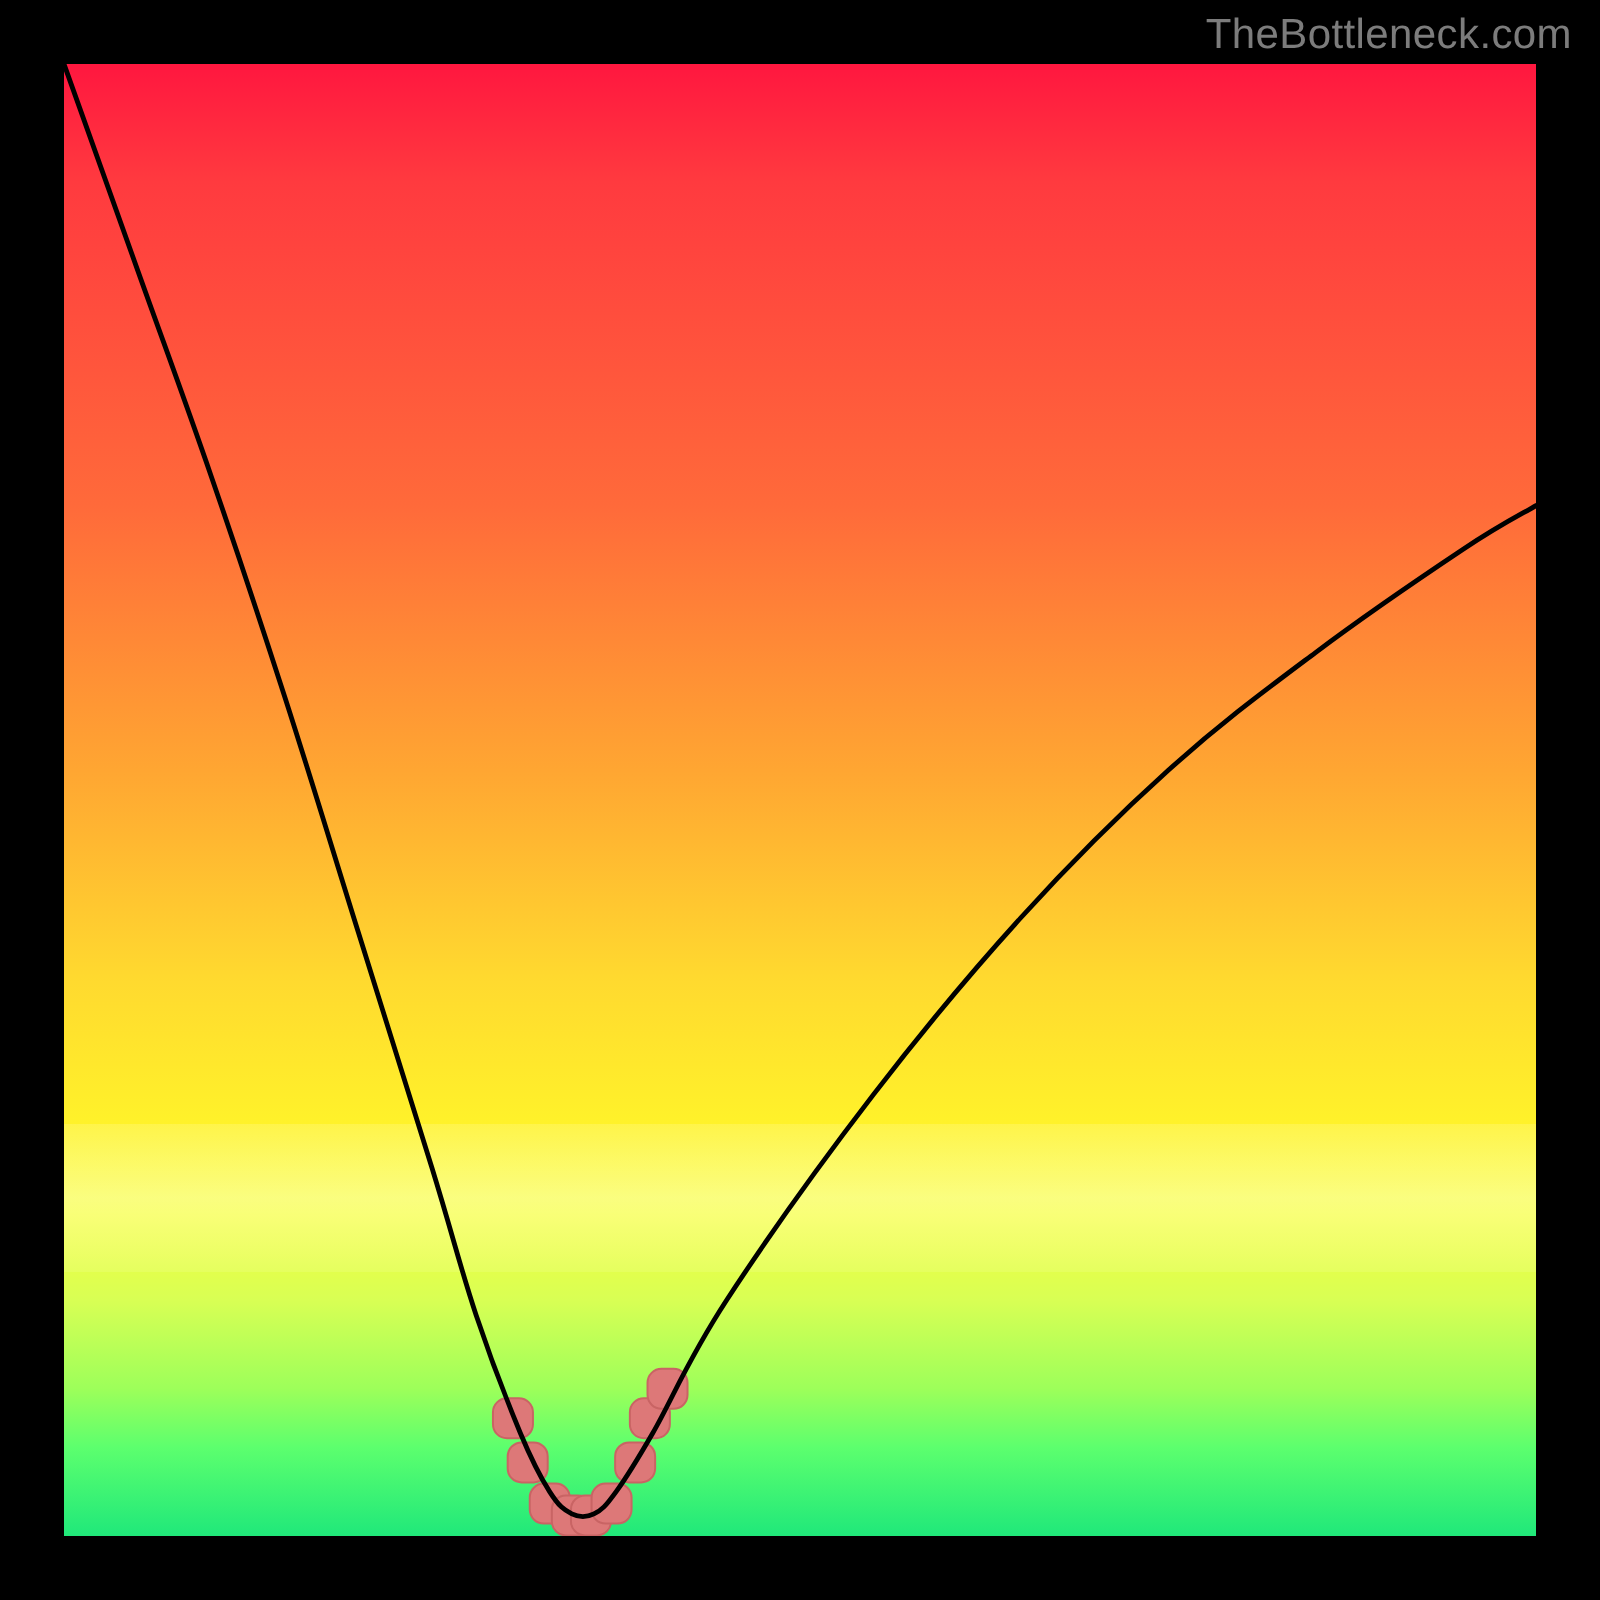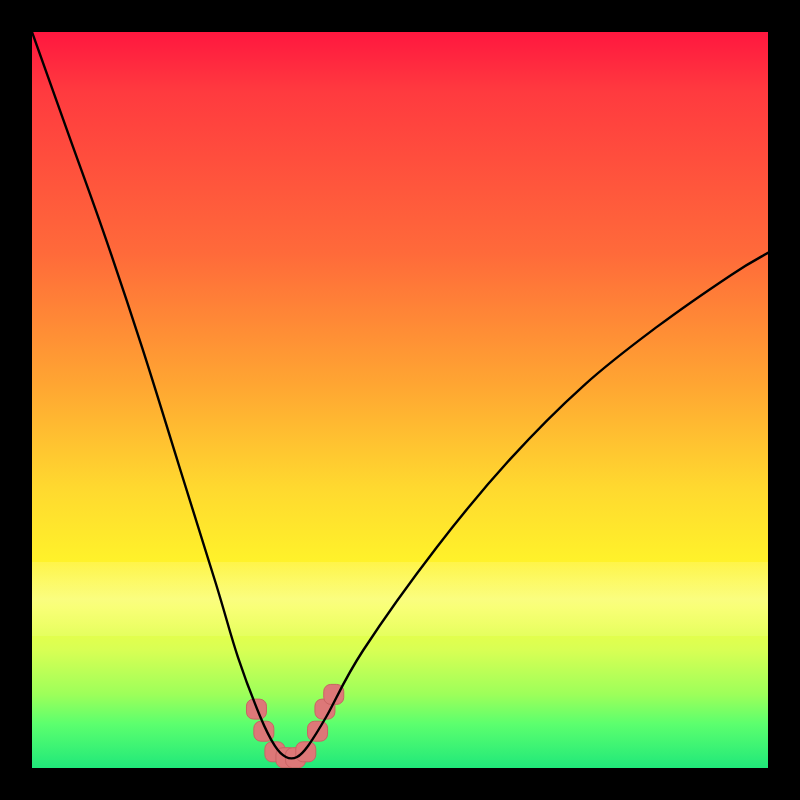--- a/index.html
+++ b/index.html
@@ -84,13 +84,14 @@
           <rect x="253.49" y="715.70" width="20" height="20" rx="7" ry="7" fill="#dd7878" stroke="#c96464" stroke-width="1"></rect>
           <rect x="263.79" y="709.81" width="20" height="20" rx="7" ry="7" fill="#dd7878" stroke="#c96464" stroke-width="1"></rect>
           <rect x="275.57" y="689.20" width="20" height="20" rx="7" ry="7" fill="#dd7878" stroke="#c96464" stroke-width="1"></rect>
           <rect x="282.93" y="667.12" width="20" height="20" rx="7" ry="7" fill="#dd7878" stroke="#c96464" stroke-width="1"></rect>
           <rect x="291.76" y="652.40" width="20" height="20" rx="7" ry="7" fill="#dd7878" stroke="#c96464" stroke-width="1"></rect>
         </g>
       <path id="curve-path" fill="none" stroke-width="2.4" stroke-linecap="round" stroke-linejoin="round" d="M 0.00 0.00 C 6.62 18.55, 23.55 65.95, 36.80 103.04 C 50.05 140.13, 60.35 167.66, 73.60 206.08 C 86.85 244.50, 97.15 275.41, 110.40 316.48 C 123.65 357.55, 133.95 391.85, 147.20 434.24 C 160.45 476.63, 173.40 517.56, 184.00 552.00 C 194.60 586.44, 198.13 601.75, 206.08 625.60 C 214.03 649.45, 221.54 668.58, 228.16 684.48 C 234.78 700.38, 238.24 706.63, 242.88 713.92 C 247.52 721.21, 249.95 722.97, 253.92 724.96 C 257.89 726.95, 260.99 726.95, 264.96 724.96 C 268.93 722.97, 270.70 721.21, 276.00 713.92 C 281.30 706.63, 284.46 701.70, 294.40 684.48 C 304.34 667.26, 311.33 648.71, 331.20 618.24 C 351.07 587.77, 378.30 549.64, 404.80 515.20 C 431.30 480.76, 451.90 456.03, 478.40 426.88 C 504.90 397.73, 525.50 377.13, 552.00 353.28 C 578.50 329.43, 599.10 314.27, 625.60 294.40 C 652.10 274.53, 679.33 256.13, 699.20 242.88 C 719.07 229.63, 729.38 224.77, 736.00 220.80" stroke="#000000"></path>
     </svg>
   </div>
 
+  <div class="watermark">TheBottleneck.com</div>
 </div>
 
 </body></html>

